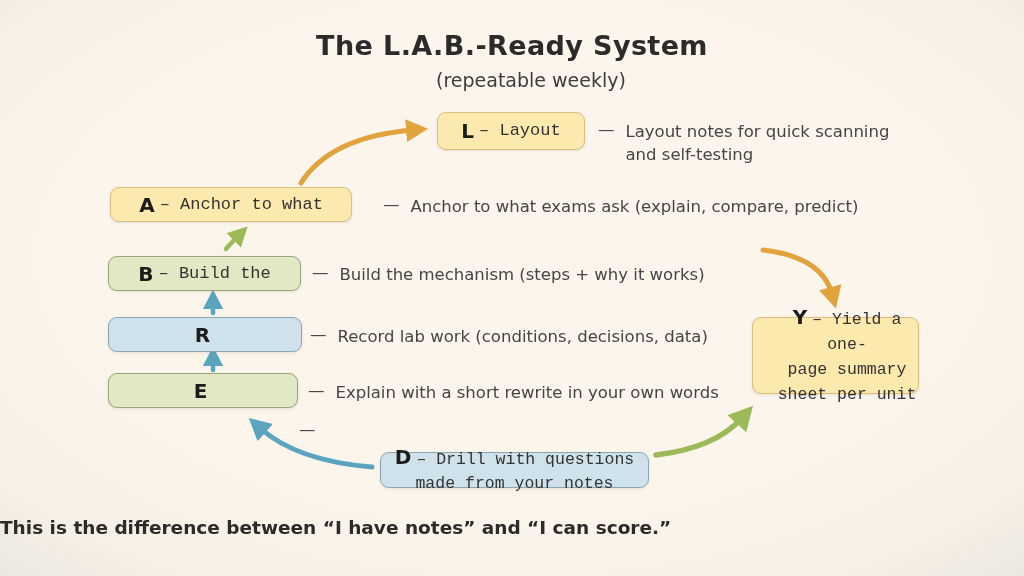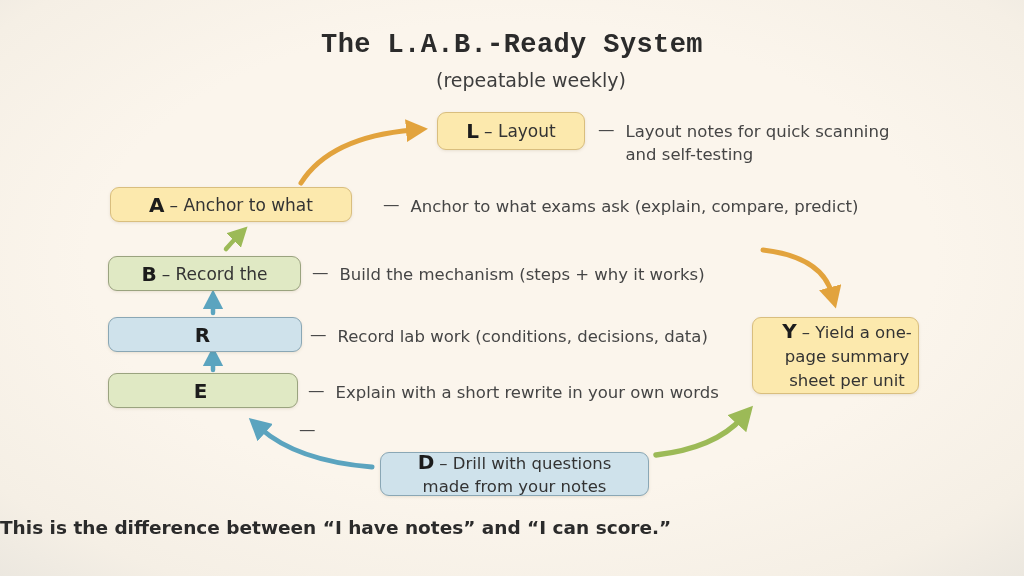--- a/index.html
+++ b/index.html
@@ -4,41 +4,41 @@
 <style>
   * { margin:0; padding:0; box-sizing:border-box; }
   html,body { width:1024px; height:576px; }
   body { font-family:"DejaVu Sans","Liberation Sans",sans-serif; }
   .stage {
     position:relative; width:1024px; height:576px; overflow:hidden;
     background: radial-gradient(ellipse 75% 75% at 50% 45%, #fbf5ec 55%, #f5efe5 85%, #ebe7df 100%);
   }
   .title {
     position:absolute; left:0; right:0; top:30px; text-align:center;
-    font-size:27px; font-weight:700; color:#2b2b2b; letter-spacing:.4px;font-family:Liberation Mono, monospace;
+    font-size:27px; font-weight:700; color:#2b2b2b; letter-spacing:.4px;
   }
   .subtitle {
     position:absolute; left:0; right:0; top:69px; text-align:center;
     font-size:19px; color:#3d3d3d;margin-left:38px;
   }
   .arrows { position:absolute; left:0; top:0; width:1024px; height:576px; }
   .box {
     position:absolute; border:1.6px solid; border-radius:9px;
     display:flex; align-items:center; justify-content:center;
     font-size:17px; color:#333; box-shadow:0 1px 3px rgba(120,100,60,.15);
     text-align:center; line-height:24px;
   }
   .letter { font-weight:700; font-size:20px; color:#1c1c1c; margin-right:5px; }
-  .rest { white-space:pre-line; }
+  .rest { white-space:pre-line;font-family:Liberation Mono, monospace; }
   .box-l { left:437px; top:112px; width:148px; height:38px; }
   .box-a { left:110px; top:187px; width:242px; height:35px; }
   .box-b { left:108px; top:256px; width:193px; height:35px; }
   .box-r { left:108px; top:317px; width:194px; height:35px; }
   .box-e { left:108px; top:373px; width:190px; height:35px; }
-  .box-d { left:380px; top:452px; width:269px; height:44px; font-size:16.5px; line-height:23px; }
+  .box-d { left:380px; top:452px; width:269px; height:36px; font-size:16.5px; line-height:23px; }
   .box-y { left:752px; top:317px; width:167px; height:77px; font-size:16.5px; line-height:24px;padding-left:23px; }
   .desc {
     position:absolute; display:flex; gap:11px;
     font-size:16.5px; color:#454545;
   }
   .dash { flex:0 0 auto; }
   .dtext { white-space:pre-line; line-height:23px; }
   .desc-l { left:598px; top:120px; }
   .desc-a { left:383px; top:195px; }
   .desc-b { left:312px; top:263px; }
@@ -84,21 +84,21 @@
       <span class="rest">– Layout</span>
   </div>
 
   <div class="box box-a" style="background-color: rgb(252, 233, 173); border-color: rgb(217, 190, 126);">
     <span class="letter">A</span>
       <span class="rest">– Anchor to what</span>
   </div>
 
   <div class="box box-b" style="background-color: rgb(224, 233, 196); border-color: rgb(154, 163, 127);">
     <span class="letter">B</span>
-      <span class="rest">– Record the</span>
+      <span class="rest">– Build the</span>
   </div>
 
   <div class="box box-r" style="background-color: rgb(207, 226, 235); border-color: rgb(138, 167, 181);">
     <span class="letter">R</span>
   </div>
 
   <div class="box box-e" style="background-color: rgb(224, 233, 196); border-color: rgb(154, 163, 127);">
     <span class="letter">E</span>
   </div>
 

